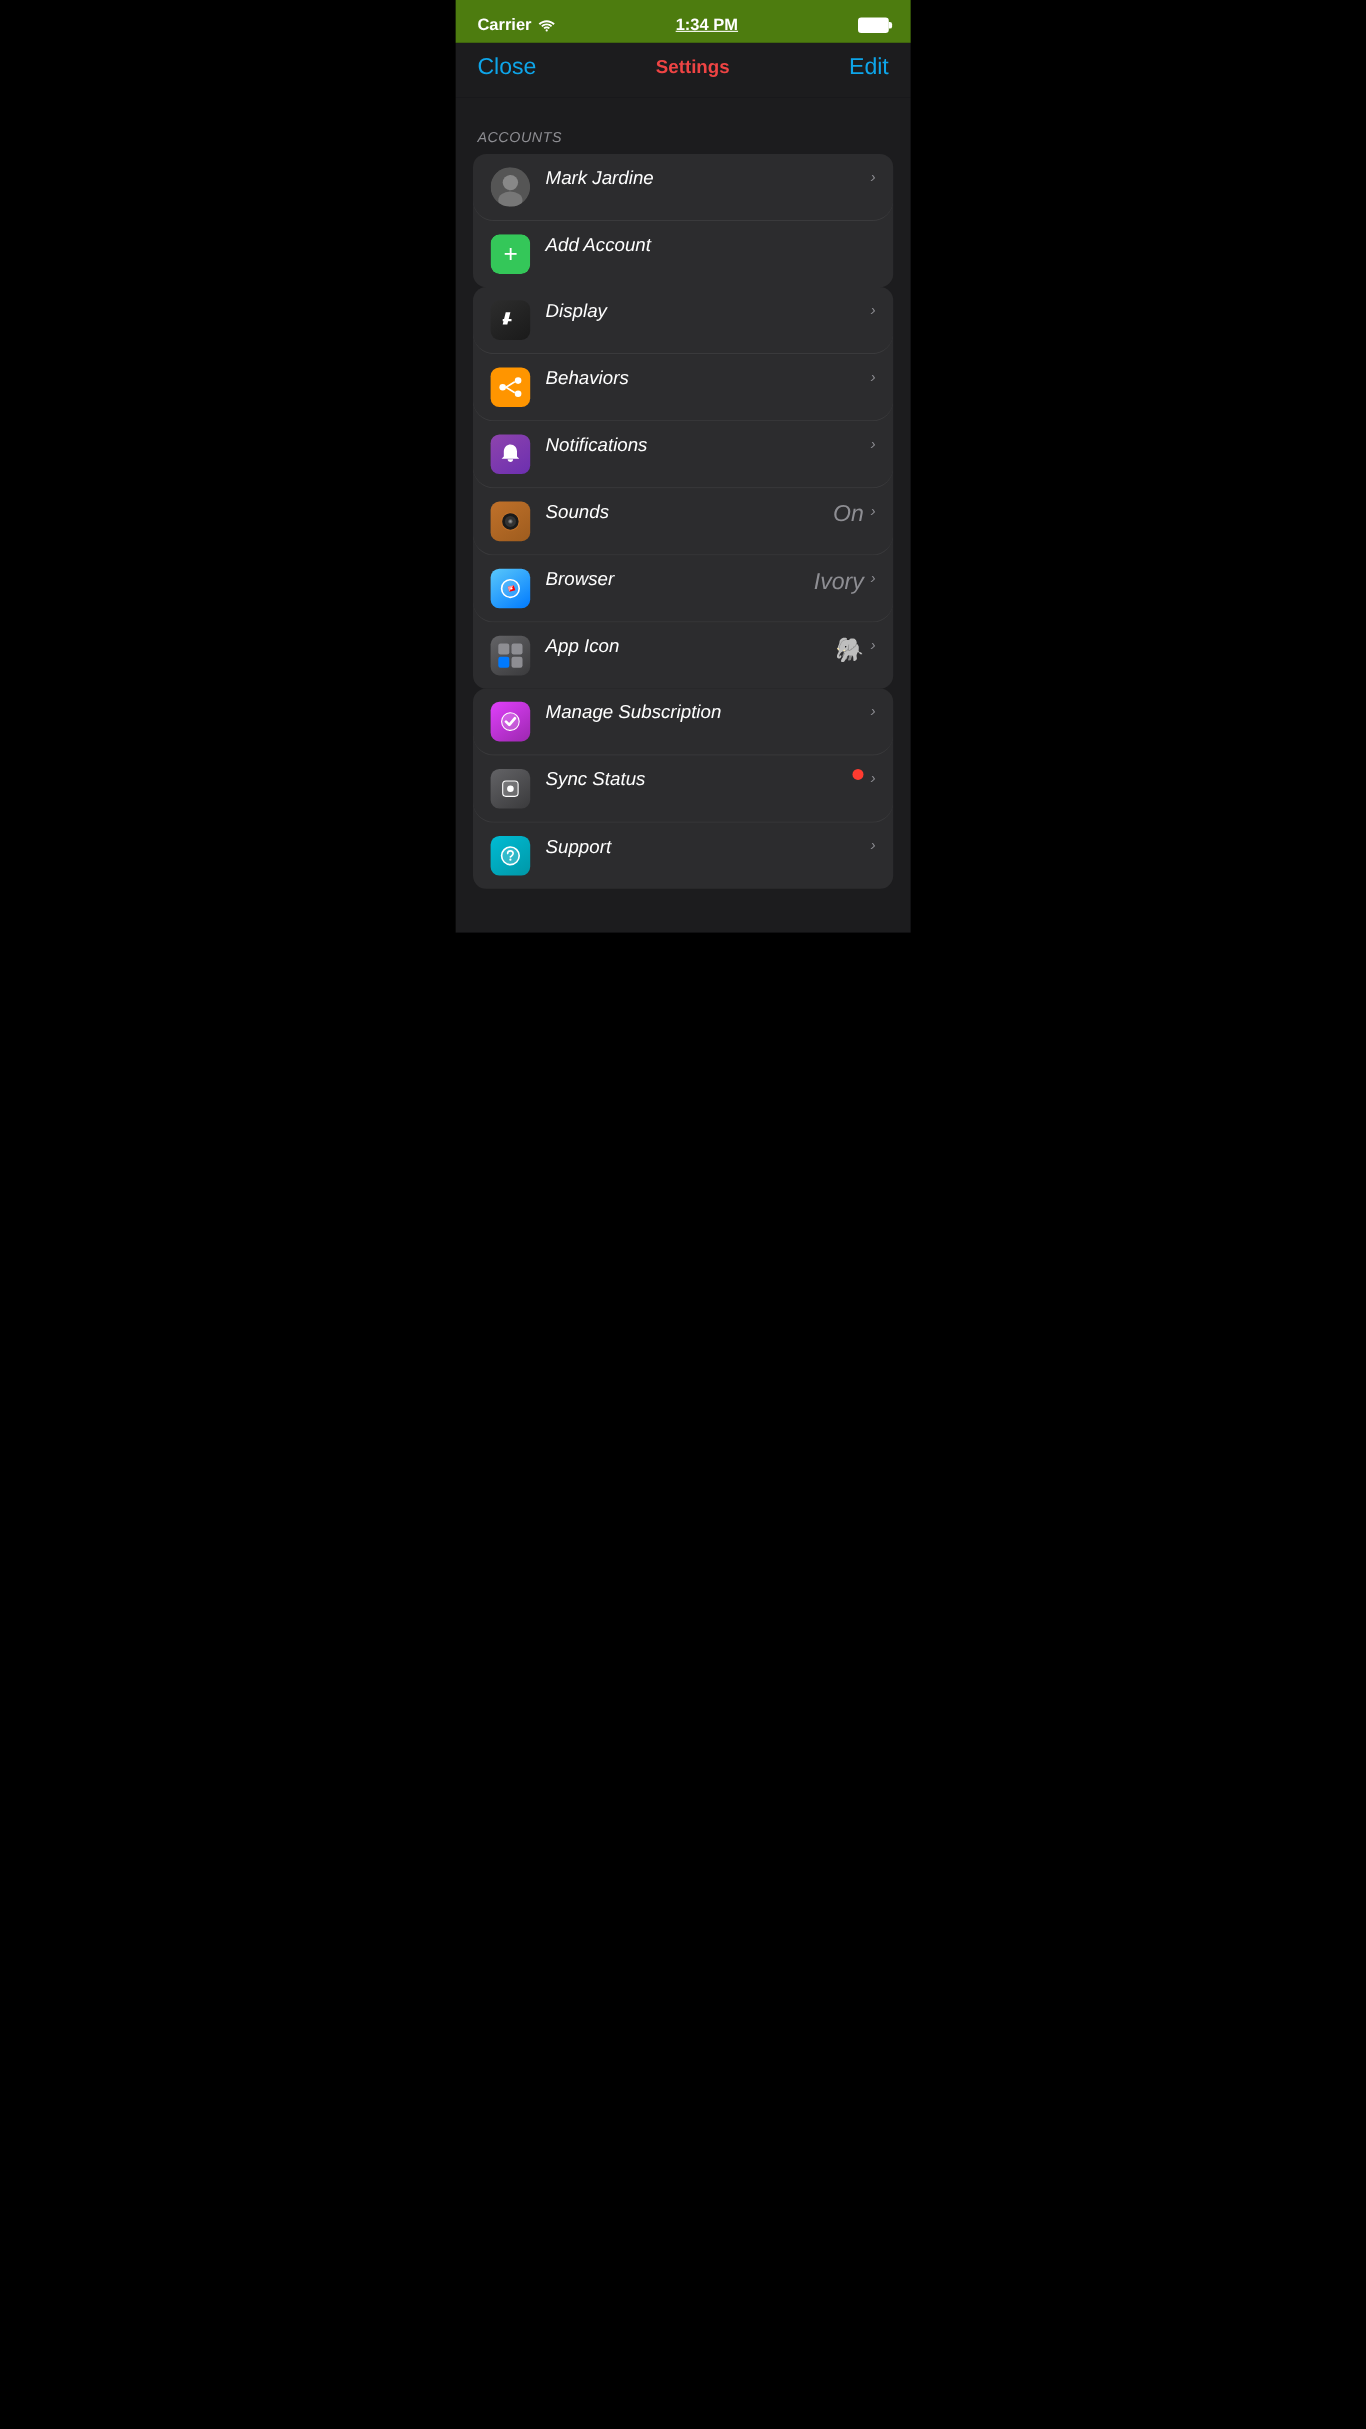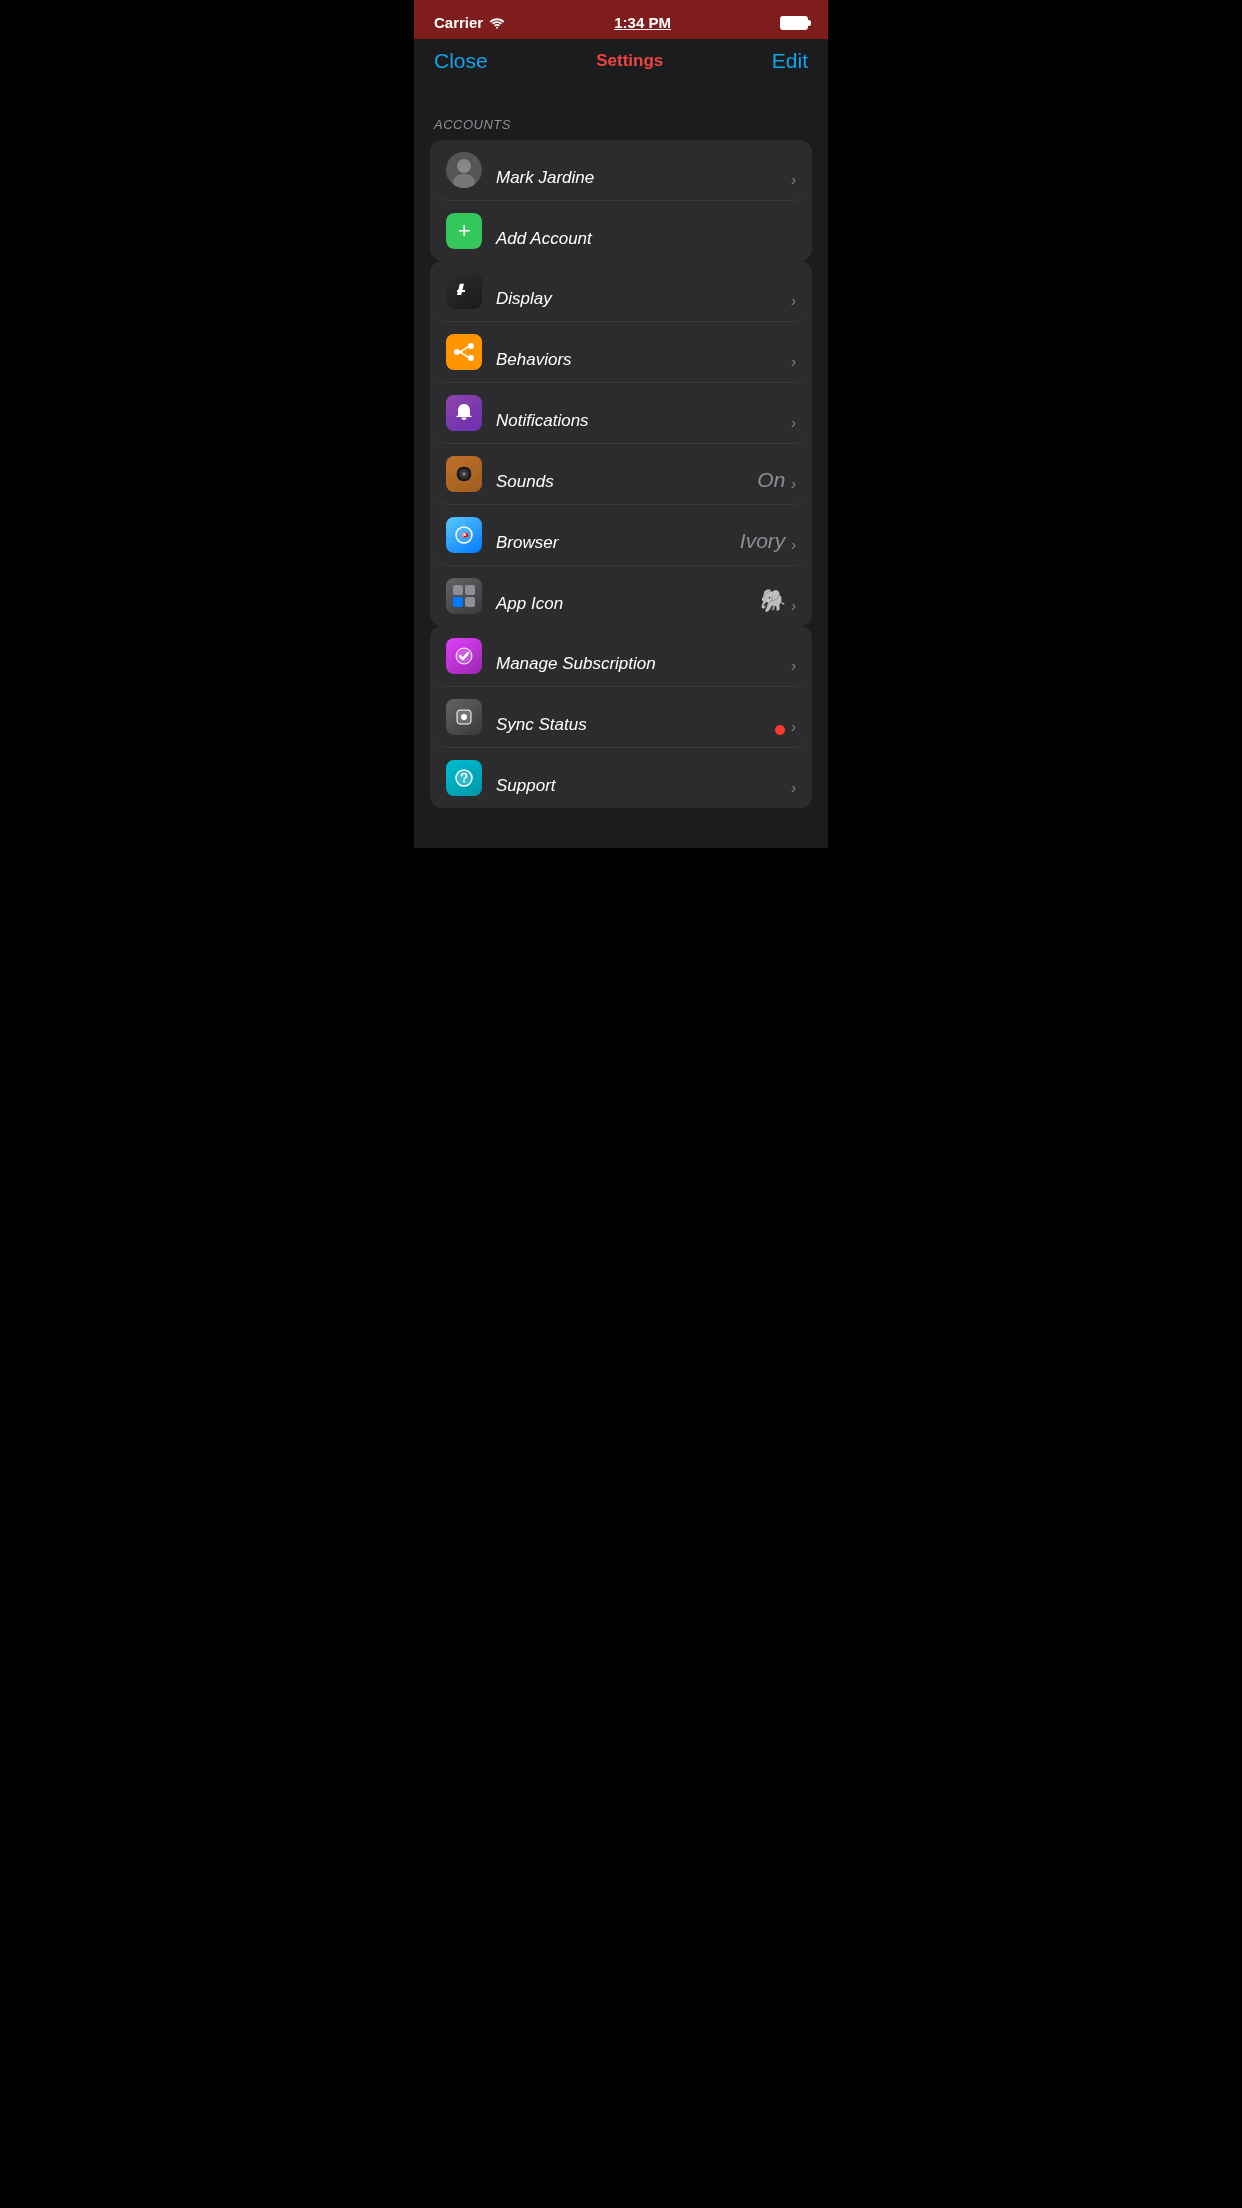--- a/index.html
+++ b/index.html
@@ -12,21 +12,21 @@
       width: 414px;
       margin: 0 auto;
       min-height: 736px;
     }
 
     .status-bar {
       display: flex;
       justify-content: space-between;
       align-items: center;
       padding: 14px 20px 8px;
-      background: #7f1d1d;
+      background: #4d7c0f;
     }
 
     .status-left {
       display: flex;
       align-items: center;
       gap: 6px;
       font-size: 15px;
       font-weight: 600;
       color: #fff;
     }
@@ -114,21 +114,21 @@
 
     .section-body {
       background: #2c2c2e;
       border-radius: 12px;
       margin: 0 16px;
       overflow: hidden;
     }
 
     .list-item {
       display: flex;
-      align-items: flex-end;
+      align-items: flex-start;
       padding: 12px 16px;
       border-bottom: 0.5px solid #3a3a3c;
       cursor: pointer;
       position: relative;
       border-radius: 19px;
     }
 
     .list-item:last-child {
       border-bottom: none;
     }

